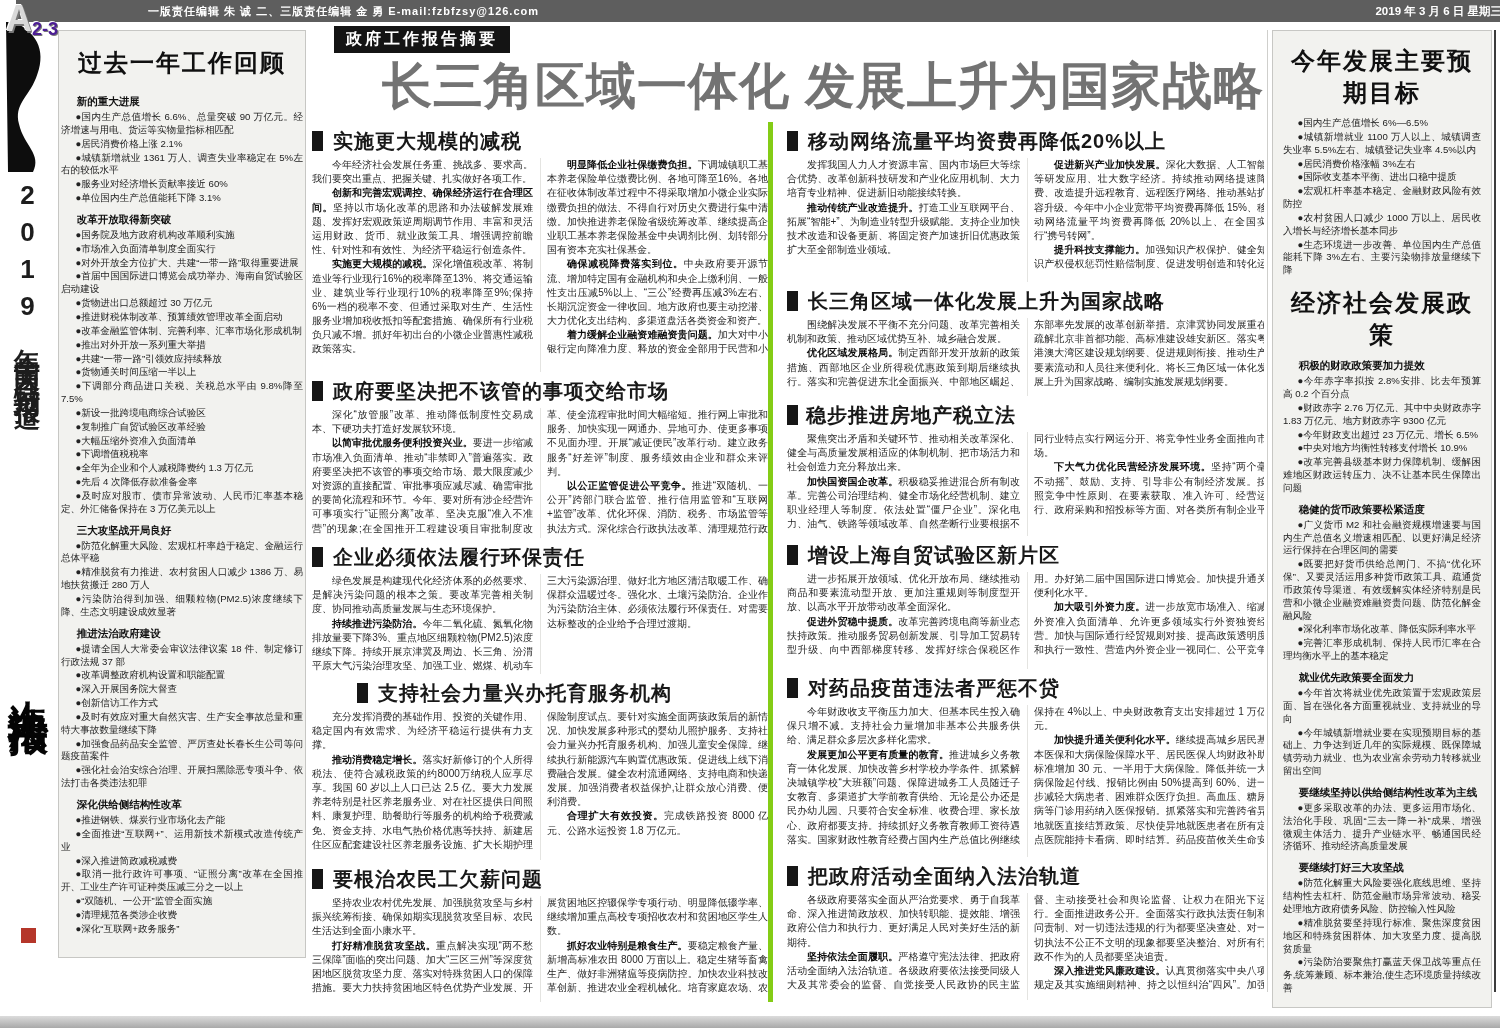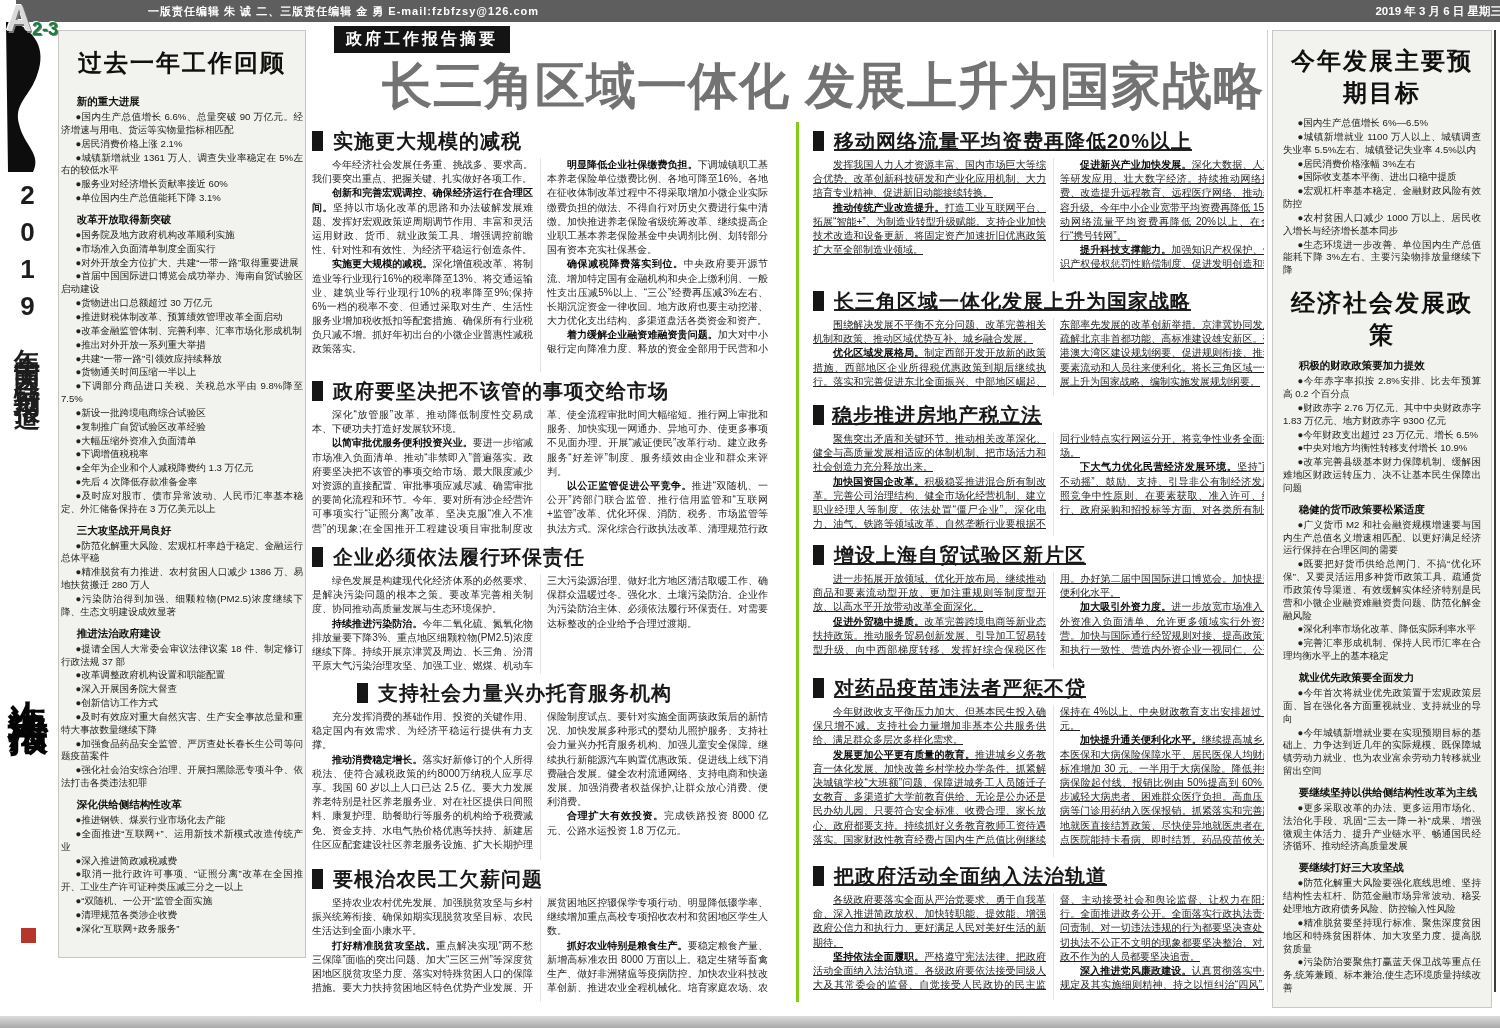--- a/index.html
+++ b/index.html
@@ -6,21 +6,21 @@
     font-family:"Liberation Sans","DejaVu Sans",sans-serif;color:#222;}
   .page{position:relative;width:1500px;height:1028px;background:#fff;overflow:hidden;}
 
   
   .topbar{position:absolute;left:16px;top:0;width:100%;height:22px;background:#5e5e5e;
     display:flex;align-items:center;box-sizing:border-box;z-index:2;}
   .editors{margin-left:132px;font-size:11px;font-weight:bold;color:#fff;letter-spacing:1px;white-space:nowrap;}
   .date{margin-left:auto;margin-right:14px;font-size:11.5px;font-weight:bold;color:#fff;white-space:nowrap;}
   .edition{position:absolute;left:6px;top:1px;z-index:5;font-weight:900;line-height:1;}
   .ed-big{font-size:36px;color:#d9d9d9;text-shadow:1.5px 1.5px 0 #777,-1px -1px 0 #fff;}
-  .ed-small{font-size:18px;color:#15803d;text-shadow:1px 1px 0 #777,-1px -1px 0 #fff;position:relative;top:4px;}
+  .ed-small{font-size:18px;color:#4c1d95;text-shadow:1px 1px 0 #777,-1px -1px 0 #fff;position:relative;top:4px;}
 
   
   .left-rail{position:absolute;left:0;top:22px;width:56px;height:994px;display:flex;
     flex-direction:column;align-items:center;overflow:hidden;}
   .campaign{writing-mode:vertical-rl;text-orientation:upright;font-size:26px;font-weight:800;
     color:#1d1d1d;letter-spacing:7px;margin-top:8px;height:470px;}
   .paper-name{writing-mode:vertical-rl;text-orientation:upright;font-family:"Liberation Serif","DejaVu Serif",serif;
     font-size:40px;font-weight:900;color:#050505;letter-spacing:4px;margin-top:18px;height:250px;}
   .seal{width:15px;height:15px;background:#b5362a;margin-top:10px;}
 
@@ -35,21 +35,21 @@
   .review-content{height:calc(100% - 50px);overflow:hidden;}
 
   
   .main{position:absolute;left:312px;top:26px;width:952px;height:988px;overflow:hidden;}
   .kicker{display:inline-block;background:#141414;color:#fff;font-size:16px;font-weight:700;
     padding:3px 12px;letter-spacing:3px;margin-left:22px;}
   .headline{font-size:50px;font-weight:700;color:#737373;letter-spacing:1px;white-space:nowrap;
     text-align:right;margin:6px 0 8px;line-height:1.1;}
   .cols{display:flex;}
   .col-left{width:456px;flex:none;}
-  .col-right{width:480px;flex:none;margin-left:28px;border-left:3px solid #84cc16;padding-left:14px;text-decoration:underline;}
+  .col-right{width:480px;flex:none;margin-left:0;border-left:5px solid #84cc16;padding-left:14px;}
   .article{overflow:hidden;box-sizing:border-box;}
   .art-head{display:flex;align-items:center;gap:10px;height:24px;margin:7px 0 5px;
     font-size:20px;font-weight:800;color:#181818;letter-spacing:1px;white-space:nowrap;}
   .sq{width:11px;height:20px;background:#161616;flex:none;}
   .art-body{column-count:2;column-gap:14px;column-fill:auto;column-rule:1px solid #e4e4e1;
     font-size:10px;line-height:1.42;text-align:justify;color:#272727;height:calc(100% - 36px);overflow:hidden;}
   .art-body p{margin:0;text-indent:2em;}
   .art-body b{color:#0d0d0d;}
   .col-left .article:nth-of-type(1){height:250px;}
   .col-left .article:nth-of-type(2){height:166px;}

